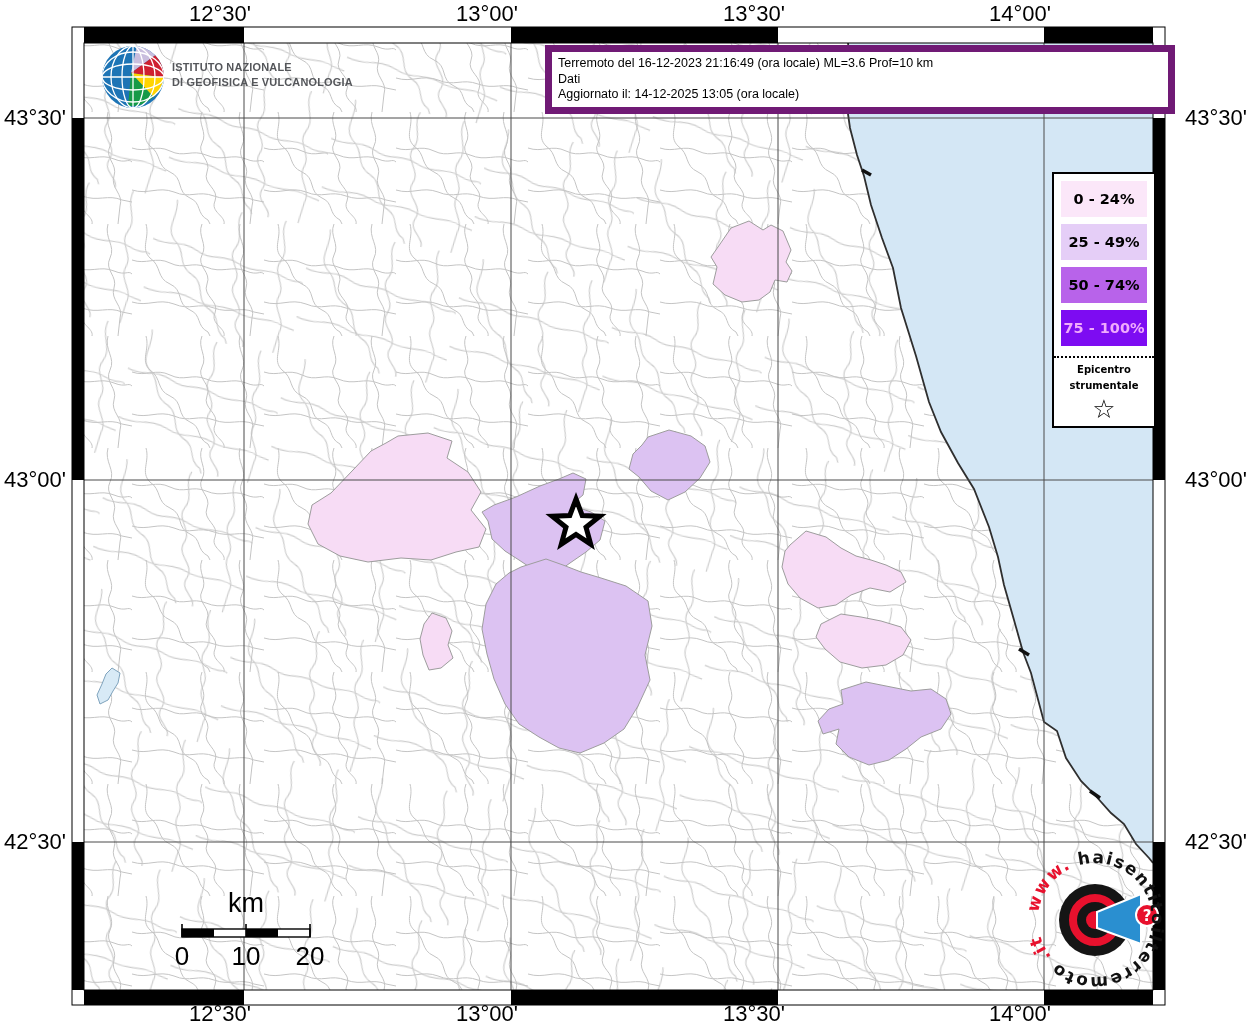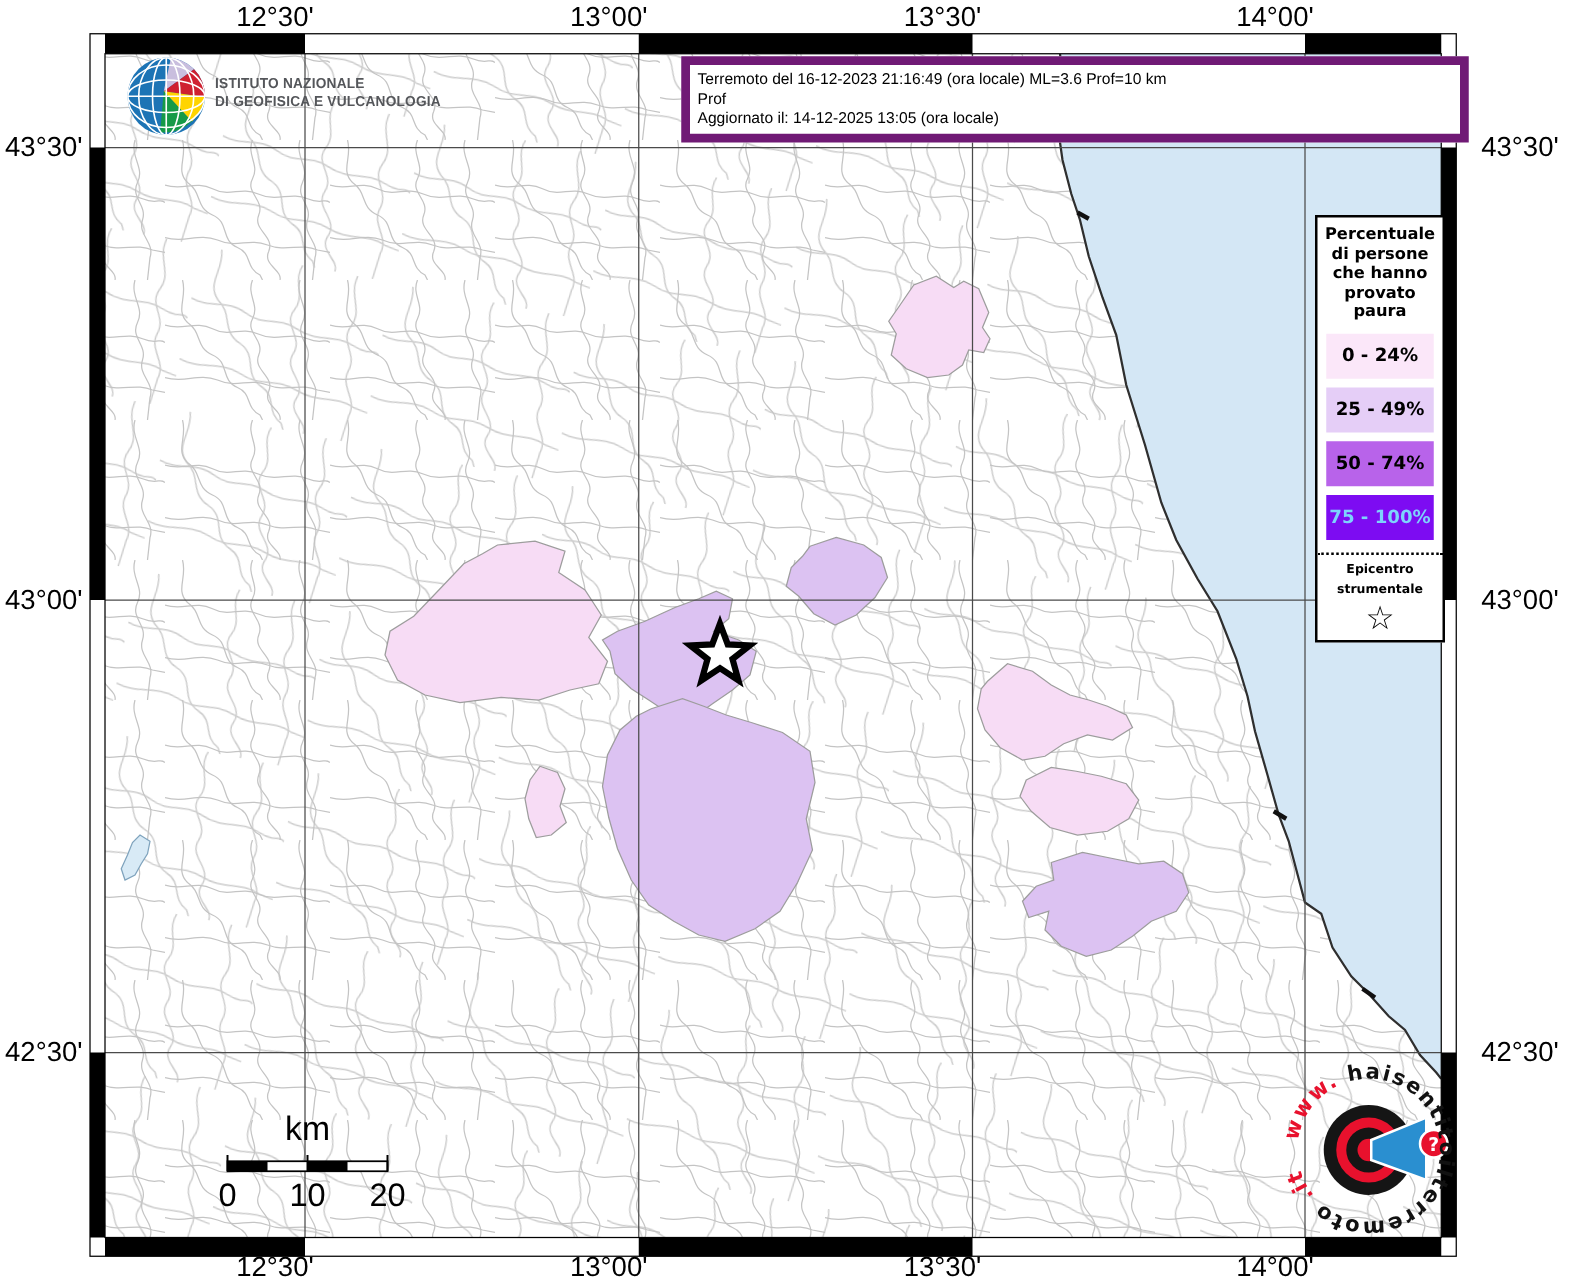--- a/index.html
+++ b/index.html
@@ -29,21 +29,21 @@
   .axis-right{width:70px;text-align:left;}
   #infobox{position:absolute;left:545px;top:45px;width:604px;background:#fff;
            border:7px solid #701a75;padding:4px 6px;font-size:12.5px;line-height:15.5px;}
   #infobox div{white-space:nowrap;}
   #legend{position:absolute;left:1052px;top:172px;width:100px;background:#fff;
           border:2px solid #000;font-family:"DejaVu Sans",sans-serif;text-align:center;}
   #legend .lg-title{font-weight:bold;font-size:13px;line-height:15.5px;padding:6px 2px 2px 2px;}
   .swatch{width:86px;height:36px;margin:7px auto 0 auto;font-weight:bold;font-size:14.5px;
           line-height:36px;color:#000;}
   .sw1{background:var(--class1);} .sw2{background:var(--class2);}
-  .sw3{background:var(--class3);} .sw4{background:var(--class4);color:#7dd3fc;}
+  .sw3{background:var(--class3);} .sw4{background:var(--class4);color:#f0abfc;}
   #legend .lg-divider{border-top:2px dotted #000;margin:10px 0 4px 0;}
   #legend .lg-epic{font-weight:bold;font-size:10px;line-height:16px;padding:0 8px;}
   #legend .lg-star{font-size:26px;line-height:30px;padding-bottom:2px;}
   #ingv-text{position:absolute;left:172px;top:60px;color:var(--ingvtext);font-weight:bold;
              font-size:11.5px;line-height:15px;letter-spacing:.2px;transform:scaleX(.95);
              transform-origin:left top;}
   #km-label{position:absolute;left:196px;top:888px;width:100px;text-align:center;font-size:27px;}
   .sb-num{position:absolute;top:941px;width:60px;text-align:center;font-size:26px;}
 </style>
 </head>
@@ -191,31 +191,30 @@
 <div class="axis-label axis-bottom" style="left:1044px;top:1002px">14°00'</div>
 <div class="axis-label axis-left" style="left:0px;top:106px">43°30'</div>
 <div class="axis-label axis-left" style="left:0px;top:468px">43°00'</div>
 <div class="axis-label axis-left" style="left:0px;top:830px">42°30'</div>
 <div class="axis-label axis-right" style="left:1185px;top:106px">43°30'</div>
 <div class="axis-label axis-right" style="left:1185px;top:468px">43°00'</div>
 <div class="axis-label axis-right" style="left:1185px;top:830px">42°30'</div>
 
 <div id="infobox">
   <div>Terremoto del 16-12-2023 21:16:49 (ora locale) ML=3.6 Prof=10 km</div>
-  <div>Prof</div>
+  <div>Dati</div>
   <div>Aggiornato il: 14-12-2025 13:05 (ora locale)</div>
 </div>
 
 <div id="ingv-text">
   <div>ISTITUTO NAZIONALE</div>
   <div>DI GEOFISICA E VULCANOLOGIA</div>
 </div>
 
 <div id="legend">
-  <div class="lg-title">Percentuale di persone che hanno provato paura</div>
   <div class="swatch sw1">0 - 24%</div>
   <div class="swatch sw2">25 - 49%</div>
   <div class="swatch sw3">50 - 74%</div>
   <div class="swatch sw4">75 - 100%</div>
   <div class="lg-divider"></div>
   <div class="lg-epic">Epicentro strumentale</div>
   <div class="lg-star">☆</div>
 </div>
 
 <div id="km-label">km</div>

